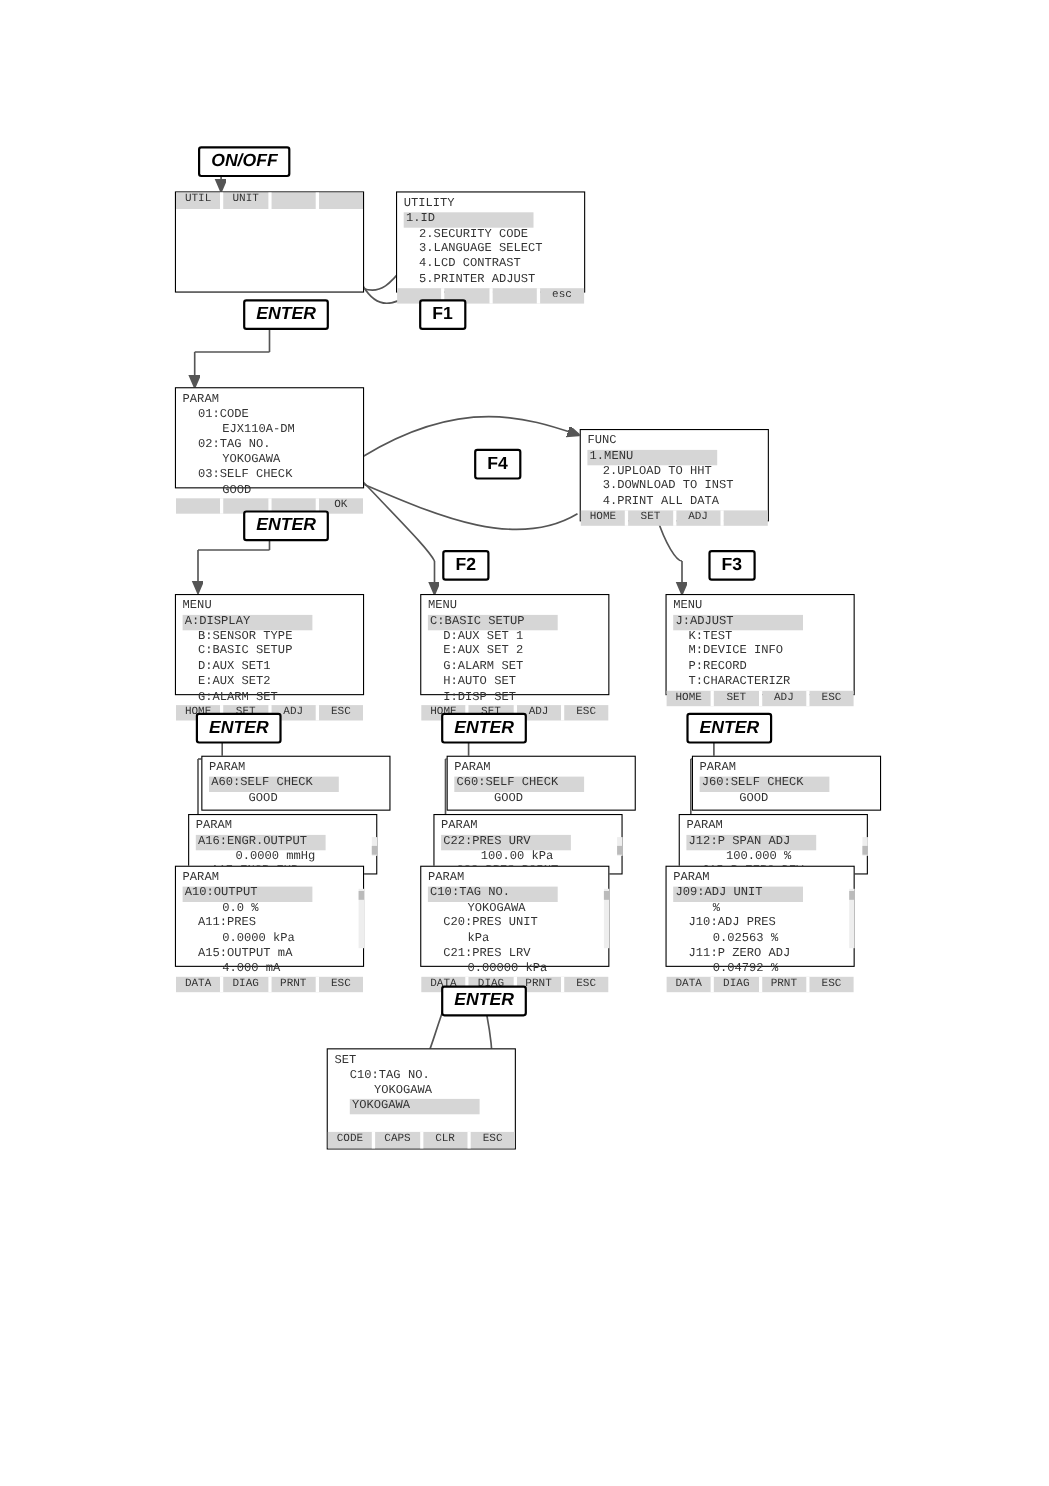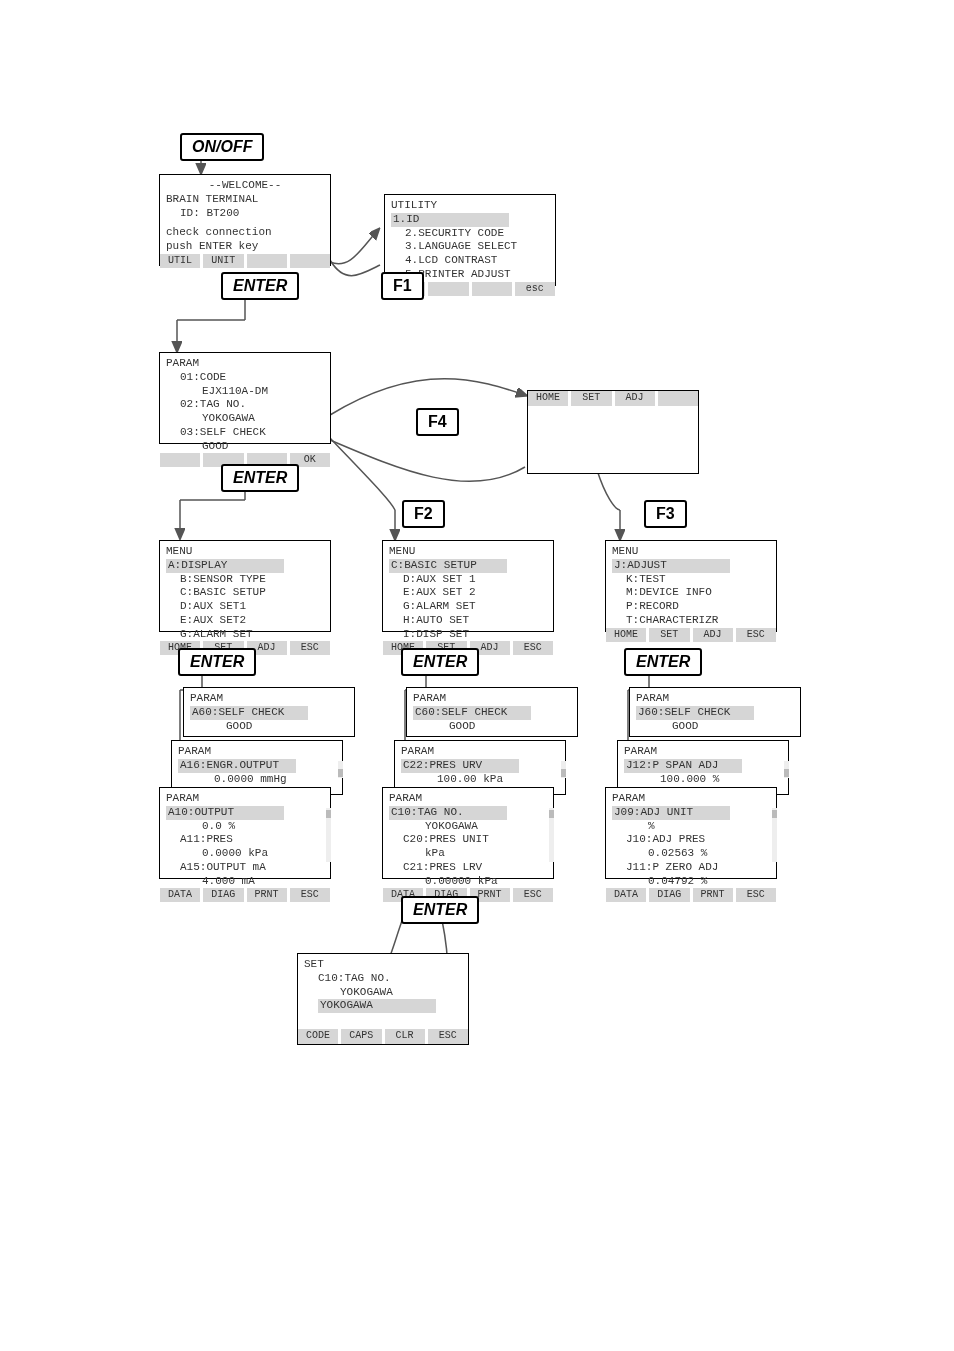--- a/index.html
+++ b/index.html
@@ -137,37 +137,29 @@
   <line x1="628" y1="690" x2="628" y2="869" marker-end="url(#ahd)"></line>
 
   <path d="M404 915 C 395 940 390 960 384 970" marker-end="url(#ahd)"></path>
 
   <path d="M440 1010 C 450 990 450 960 442 920"></path>
 </svg>
 
 <div class="key-box" style="left:180px;top:133px;">ON/OFF</div>
 
 <div class="screen" style="left:159px;top:174px;width:172px;height:92px;">
-  <div class="screen-body tight">
-    <div style="text-align:center">--WELCOME--</div>
-    <div>BRAIN TERMINAL</div>
-    <div class="indent">ID:  BT200</div>
-    <div style="height:6px"></div>
-    <div>check connection</div>
-    <div>push ENTER key</div>
-  </div>
   <div class="screen-footer">
     <div class="footer-cell">UTIL</div>
     <div class="footer-cell">UNIT</div>
     <div class="footer-cell"></div>
     <div class="footer-cell"></div>
   </div>
 </div>
 
-<div class="screen" style="left:384px;top:174px;width:172px;height:92px;margin-top:20px;">
+<div class="screen" style="left:360px;top:174px;width:172px;height:92px;">
   <div class="screen-body tight">
     <div>UTILITY</div>
     <div><span class="highlight">1.ID</span></div>
     <div class="indent">2.SECURITY CODE</div>
     <div class="indent">3.LANGUAGE SELECT</div>
     <div class="indent">4.LCD CONTRAST</div>
     <div class="indent">5.PRINTER ADJUST</div>
   </div>
   <div class="screen-footer">
     <div class="footer-cell"></div>
@@ -194,23 +186,30 @@
   <div class="screen-footer">
     <div class="footer-cell"></div>
     <div class="footer-cell"></div>
     <div class="footer-cell"></div>
     <div class="footer-cell">OK</div>
   </div>
 </div>
 
 <div class="key-box" style="left:221px;top:464px;">ENTER</div>
 
-<div class="key-box noitalic" style="left:416px;top:408px;text-align:right;">F4</div>
+<div class="key-box noitalic" style="left:431px;top:408px;text-align:right;">F4</div>
 
 <div class="screen" style="left:527px;top:390px;width:172px;height:84px;">
+  <div class="screen-body tight">
+    <div>FUNC</div>
+    <div><span class="highlight">1.MENU</span></div>
+    <div class="indent">2.UPLOAD TO HHT</div>
+    <div class="indent">3.DOWNLOAD TO INST</div>
+    <div class="indent">4.PRINT ALL DATA</div>
+  </div>
   <div class="screen-footer">
     <div class="footer-cell">HOME</div>
     <div class="footer-cell">SET</div>
     <div class="footer-cell">ADJ</div>
     <div class="footer-cell"></div>
   </div>
 </div>
 
 <div class="key-box noitalic" style="left:382px;top:500px;margin-left:20px;">F2</div>
 <div class="key-box noitalic" style="left:605px;top:500px;margin-left:39px;">F3</div>

